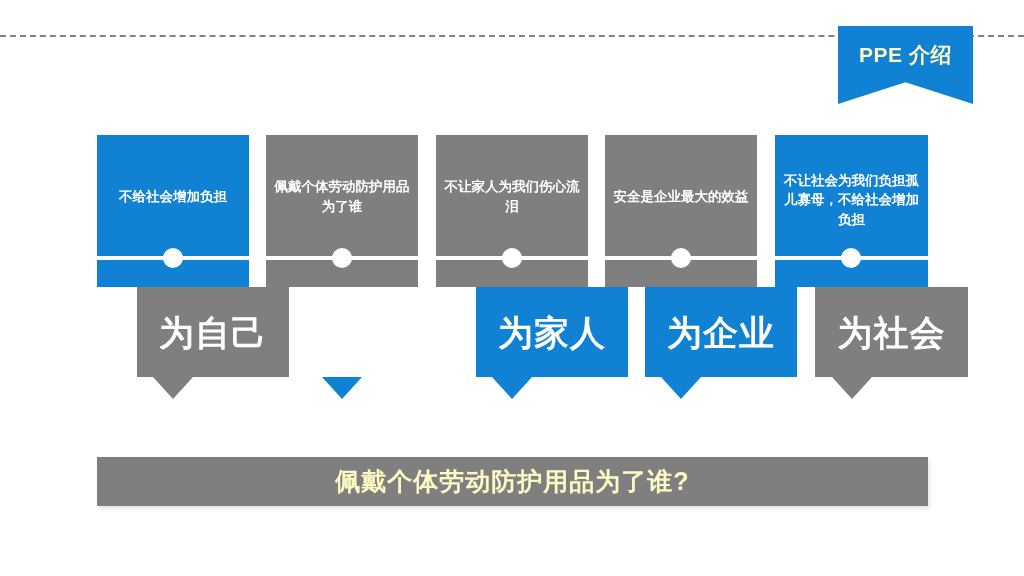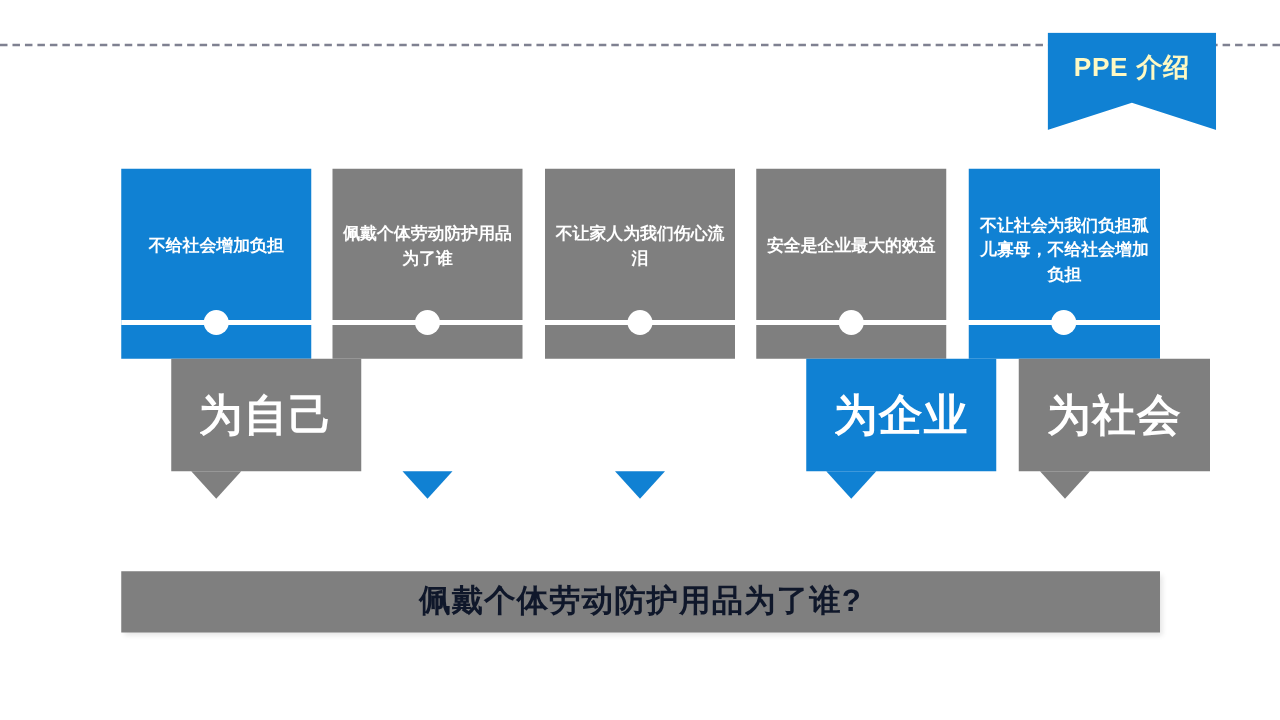--- a/index.html
+++ b/index.html
@@ -171,21 +171,21 @@
     top: 457px;
     width: 831px;
     height: 49px;
     background: #7f7f7f;
     display: flex;
     align-items: center;
     justify-content: center;
     box-shadow: 2px 3px 4px rgba(0,0,0,0.10);
   }
   .banner-text {
-    color: #0f172a;
+    color: #fef9c3;
     font-size: 25px;
     font-weight: bold;
     letter-spacing: 1px;
     line-height: 1;
   }
 </style>
 </head>
 <body>
 
 <div id="slide">
@@ -211,20 +211,23 @@
     <div class="col c1">
       <div class="seg seg-top fill-gray">
         <div class="caption">佩戴个体劳动防护用品为了谁</div>
       </div>
       <div class="pointer point-blue"></div>
     </div>
 
     <div class="col c2">
       <div class="seg seg-top fill-gray">
         <div class="caption">不让家人为我们伤心流泪</div>
+      </div>
+      <div class="seg seg-bottom fill-blue">
+        <div class="title">为家人</div>
       </div>
       <div class="pointer point-blue"></div>
     </div>
 
     <div class="col c4">
       <div class="seg seg-top fill-blue">
         <div class="caption">不让社会为我们负担孤儿寡母，不给社会增加负担</div>
       </div>
       <div class="seg seg-bottom fill-gray">
         <div class="title">为社会</div>

